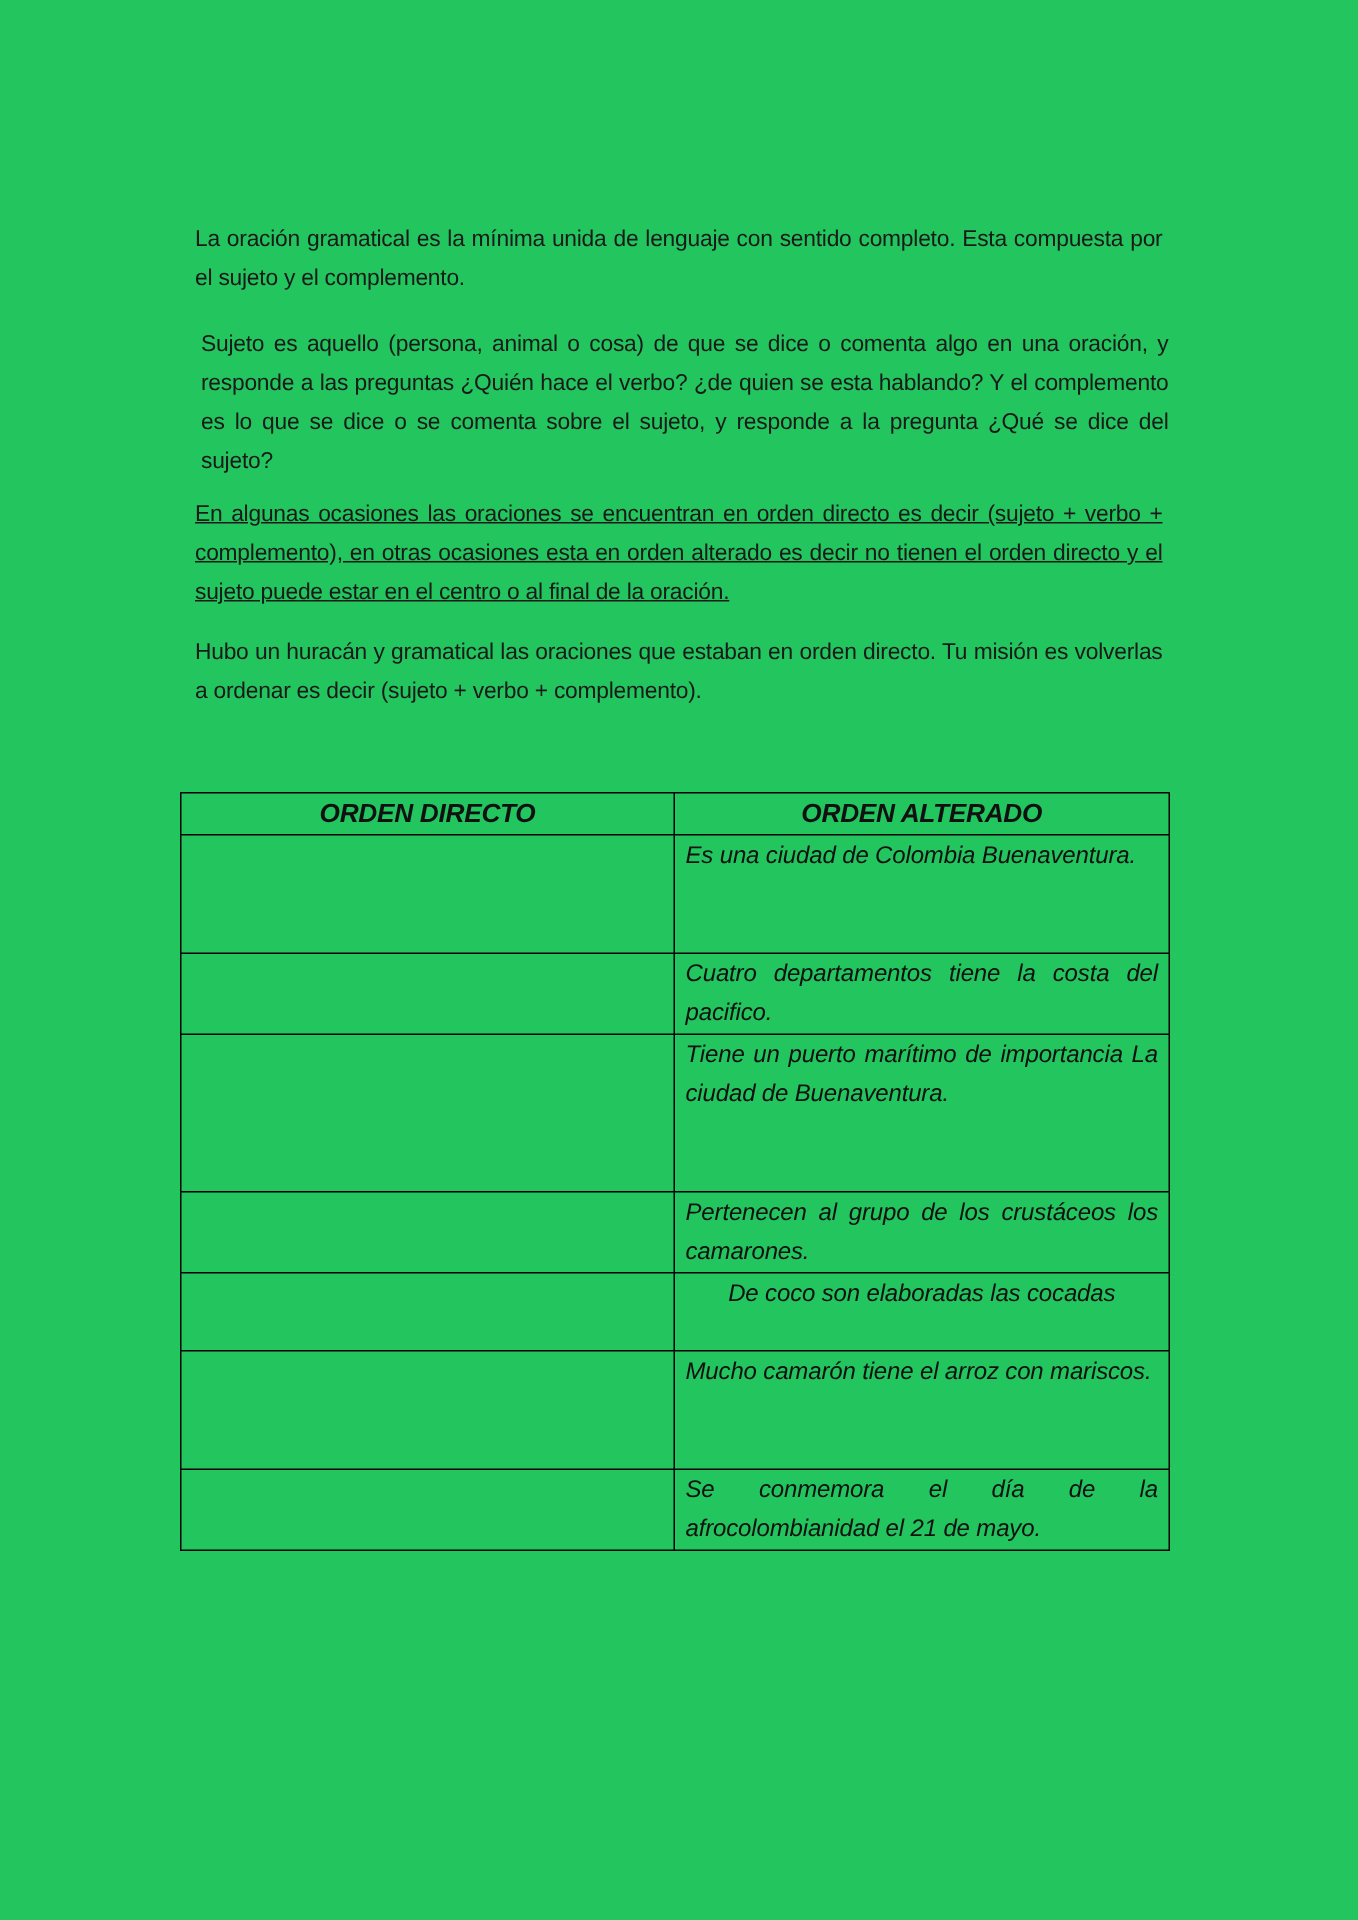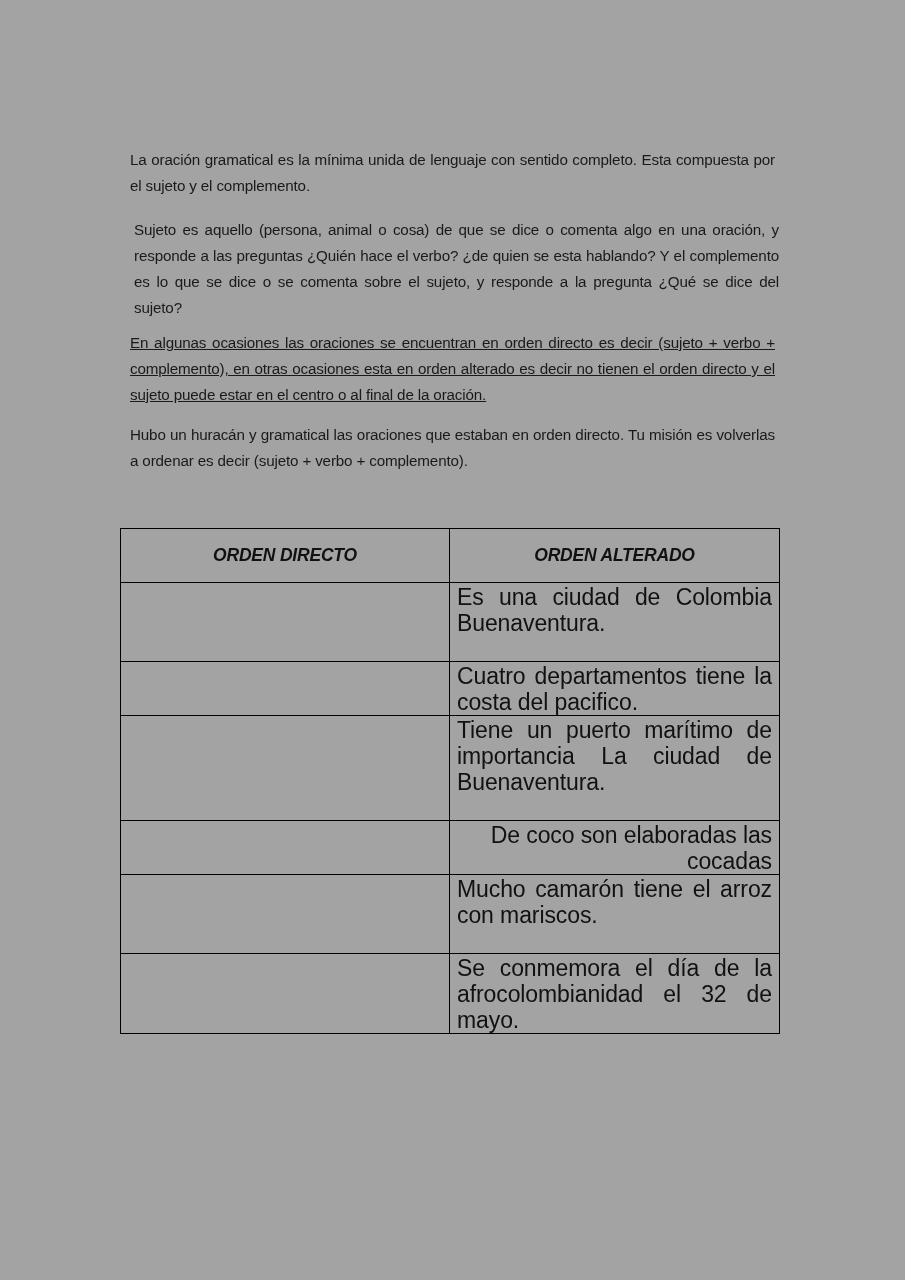--- a/index.html
+++ b/index.html
@@ -1,31 +1,31 @@
 <!DOCTYPE html>
 <html><head>
   <meta charset="utf-8">
   <style>
     html, body { margin: 0; padding: 0; background: #ffffff; }
     body { width: 905px; height: 1280px; position: relative; overflow: hidden;
            font-family: "Liberation Sans", sans-serif; color: #111; }
-    .page { position: absolute; left: 0; top: 0; width: 905px; height: 1280px; background: #a3a3a3; }
+    .page { position: absolute; left: 0; top: 0; width: 905px; height: 1280px; background: #22c55e; }
     .para { position: absolute; left: 130px; width: 645px; font-size: 15.2px; line-height: 26px;
             text-align: justify; letter-spacing: -0.15px; color: #1a1a1a; }
     #p1 { top: 147px; }
     #p2 { top: 213px; }
     #p3 { top: 330px; text-decoration: underline; }
     #p4 { top: 422px; }
     table.tbl { position: absolute; left: 120px; top: 528px; width: 659px; border-collapse: collapse;
                 table-layout: fixed; }
-    table.tbl td, table.tbl th { border: 1.6px solid #000; vertical-align: top; padding: 13px; }
+    table.tbl td, table.tbl th { border: 1.6px solid #000; vertical-align: top; padding: 0; }
     table.tbl th { height: 26px; font-size: 17.5px; font-style: italic; font-weight: bold; text-align: center;
                    line-height: 27px; letter-spacing: -0.2px; }
-    table.tbl td.alt { font-size: 23px; line-height: 26px; padding: 1px 7px 0 7px; text-align: justify;
-                       letter-spacing: -0.1px; color: #111; }
+    table.tbl td.alt { font-size: 16px; line-height: 26px; padding: 1px 7px 0 7px; text-align: justify;
+                       letter-spacing: -0.1px; color: #111; font-style: italic; }
     col.c1 { width: 329px; }
     col.c2 { width: 330px; }
   </style>
 </head>
 <body>
 
 <div class="page">
   <p class="para" id="p1" style="margin:0">La oración gramatical es la mínima unida de lenguaje con sentido completo. Esta compuesta por el sujeto y el complemento.</p>
   <p class="para" id="p2" style="margin:4px">Sujeto es aquello (persona, animal o cosa) de que se dice o comenta algo en una oración, y responde a las preguntas  ¿Quién hace el verbo? ¿de quien se esta hablando? Y el complemento es lo que se dice o se comenta sobre el sujeto, y responde a la pregunta ¿Qué se dice del sujeto?</p>
   <p class="para" id="p3" style="margin:0">En algunas ocasiones las oraciones se encuentran en orden directo es decir (sujeto + verbo + complemento), en otras ocasiones esta en orden alterado es decir no tienen el orden directo y el sujeto puede estar en el centro o al final de la oración.</p>
@@ -48,27 +48,31 @@
         <td class="alt">Es una ciudad de Colombia Buenaventura.</td>
       </tr>
       <tr style="height:53px">
         <td></td>
         <td class="alt">Cuatro departamentos tiene la costa del pacifico.</td>
       </tr>
       <tr style="height:105px">
         <td></td>
         <td class="alt">Tiene un puerto marítimo de importancia La ciudad de Buenaventura.</td>
       </tr>
+      <tr style="height:53px">
+        <td></td>
+        <td class="alt">Pertenecen al grupo de los crustáceos los camarones.</td>
+      </tr>
       <tr style="height:52px">
         <td></td>
-        <td class="alt" style="text-align:right">De coco son elaboradas las cocadas</td>
+        <td class="alt" style="text-align:center">De coco son elaboradas las cocadas</td>
       </tr>
       <tr style="height:79px">
         <td></td>
         <td class="alt">Mucho camarón tiene el arroz con mariscos.</td>
       </tr>
       <tr style="height:52px">
         <td></td>
-        <td class="alt">Se conmemora el día de la afrocolombianidad el 32 de mayo.</td>
+        <td class="alt">Se conmemora el día de la afrocolombianidad el 21 de mayo.</td>
       </tr>
     </tbody>
   </table>
 </div>
 
 </body></html>

